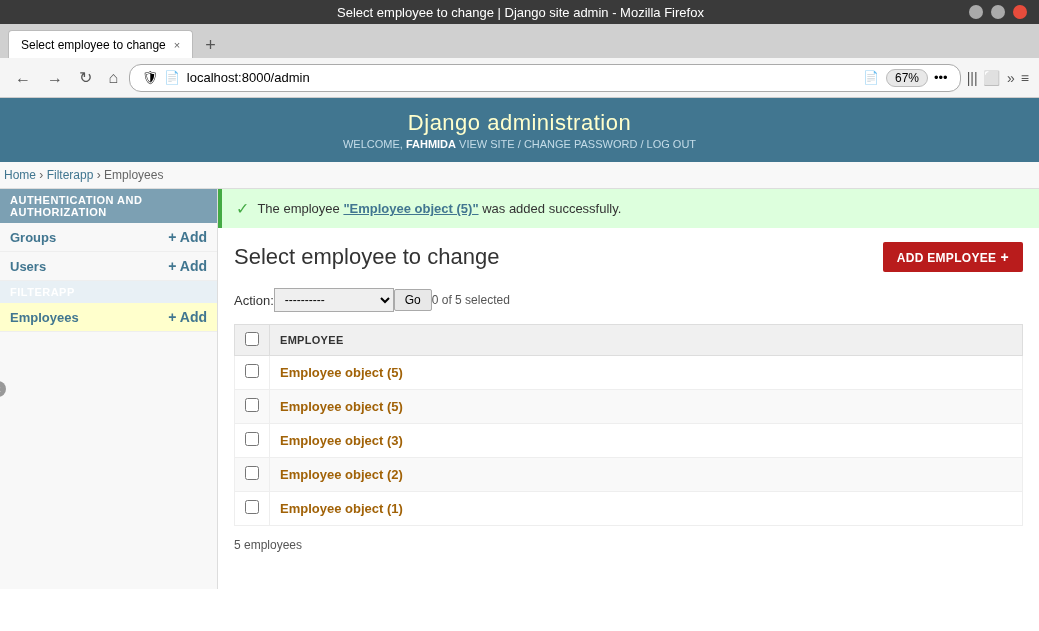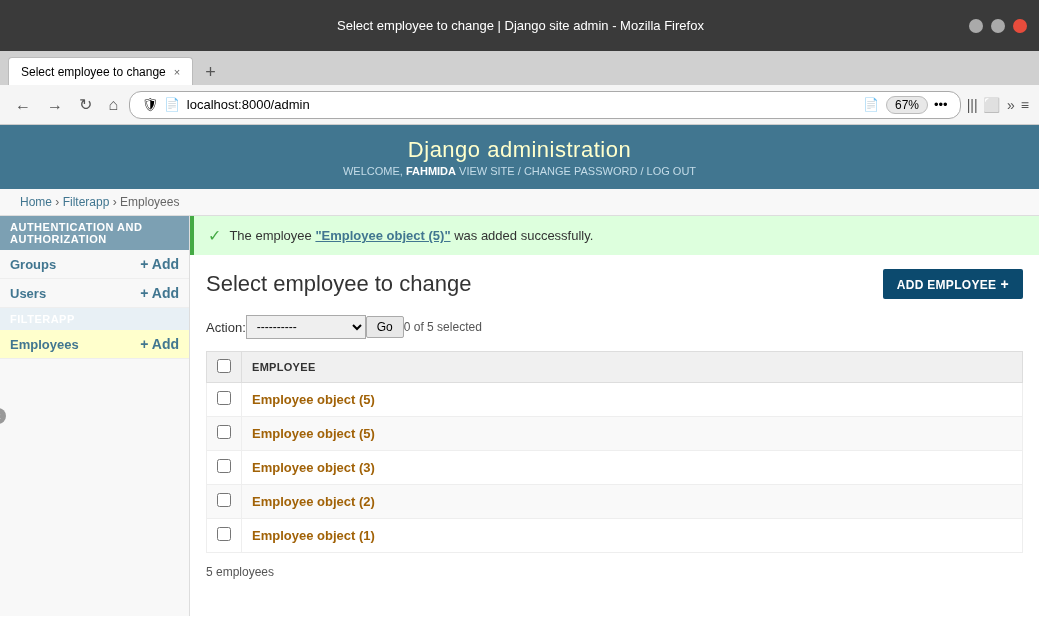--- a/index.html
+++ b/index.html
@@ -6,21 +6,21 @@
     body { font-family: Arial, sans-serif; font-size: 13px; background: #fff; width: 1039px; overflow-x: hidden; }
 
     
     .browser-titlebar {
       background: #3a3a3a;
       color: #fff;
       padding: 6px 12px;
       display: flex;
       align-items: center;
       justify-content: space-between;
-      height: 51px;
+      height: 24px;
     }
     .browser-titlebar-title { font-size: 13px; flex: 1; text-align: center; }
     .titlebar-controls { display: flex; gap: 8px; align-items: center; }
     .titlebar-btn { width: 14px; height: 14px; border-radius: 50%; border: none; cursor: pointer; }
     .titlebar-btn.minimize { background: #aaa; }
     .titlebar-btn.maximize { background: #aaa; }
     .titlebar-btn.close { background: #e74c3c; }
 
     .browser-tabbar {
       background: #d0d0d0;
@@ -86,34 +86,34 @@
       color: #fff;
     }
     .django-header h1 { color: #ffc; font-size: 22px; font-weight: normal; letter-spacing: 0.5px; }
     .django-header .welcome { font-size: 11px; color: #c4dce8; margin-top: 2px; }
     .django-header .welcome strong { color: #fff; }
     .django-header .welcome a { color: #c4dce8; text-decoration: none; }
 
     .breadcrumb-bar {
       background: #f8f8f8;
       border-bottom: 1px solid #ddd;
-      padding: 6px 20px;
+      padding: 6px 4px;
       font-size: 12px;
       color: #666;
     }
     .breadcrumb-bar a { color: #417690; text-decoration: none; }
 
     .main-layout {
       display: flex;
       min-height: 400px;
     }
 
     
     .sidebar {
-      width: 190px;
+      width: 218px;
       background: #f8f8f8;
       border-right: 1px solid #ddd;
       flex-shrink: 0;
       position: relative;
     }
     .sidebar-section-header {
       background: #7ca0b3;
       color: #fff;
       font-size: 11px;
       font-weight: bold;
@@ -169,21 +169,21 @@
     .success-message a { color: #417690; font-weight: bold; }
 
     .content-header {
       display: flex;
       justify-content: space-between;
       align-items: center;
       padding: 14px 16px 10px 16px;
     }
     .content-title { font-size: 22px; font-weight: normal; color: #333; }
     .add-employee-btn {
-      background: #0c4a6e;
+      background: #b91c1c;
       color: #fff;
       border: none;
       padding: 7px 14px;
       font-size: 12px;
       font-weight: bold;
       cursor: pointer;
       border-radius: 2px;
       letter-spacing: 0.3px;
     }
     .add-employee-btn::after { content: ' +'; font-size: 14px; }

